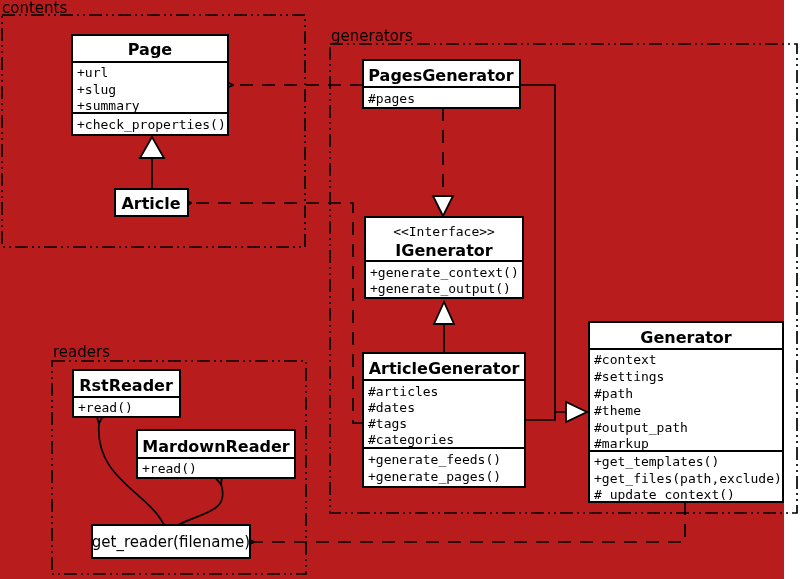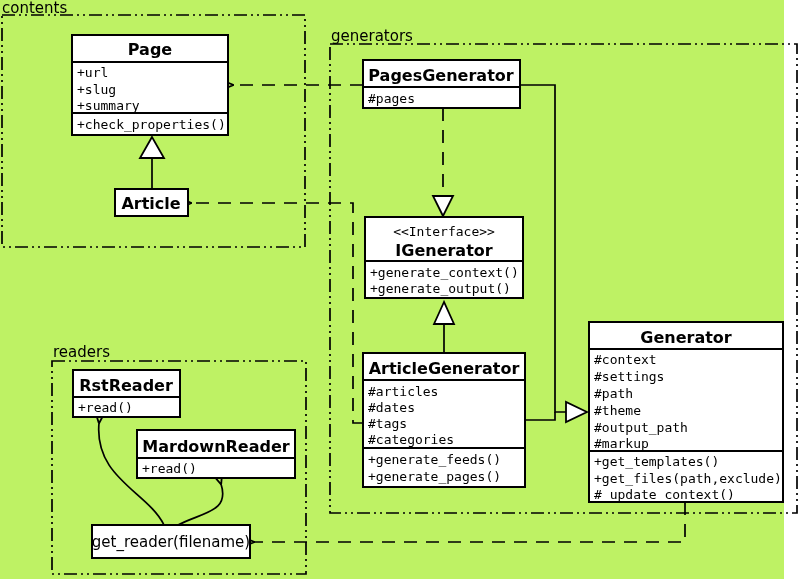--- a/index.html
+++ b/index.html
@@ -1,16 +1,16 @@
 <!DOCTYPE html>
 <html><head>
 <meta charset="utf-8">
 <style>
   html,body { margin:0; padding:0; background:#ffffff; }
-  .stage { width:784px; height:579px; position:relative; background:#bef264; }
+  .stage { width:784px; height:579px; position:relative; background:#b91c1c; }
   svg { display:block; }
   .box   { fill:#ffffff; stroke:#000000; stroke-width:2; }
   .sep   { stroke:#000000; stroke-width:2; }
   .pkg   { fill:none; stroke:#000000; stroke-width:1.7; stroke-dasharray:13 4 2 4 2 4; }
   .rel   { fill:none; stroke:#000000; stroke-width:1.7; }
   .dash  { stroke-dasharray:13 9; }
   .tri   { fill:#ffffff; stroke:#000000; stroke-width:1.8; }
   .t     { font:bold 16px "DejaVu Sans", sans-serif; text-anchor:middle; fill:#000000; }
   .m     { font:13px "DejaVu Sans Mono", monospace; fill:#000000; }
   .st    { font:13px "DejaVu Sans Mono", monospace; text-anchor:middle; fill:#000000; }

